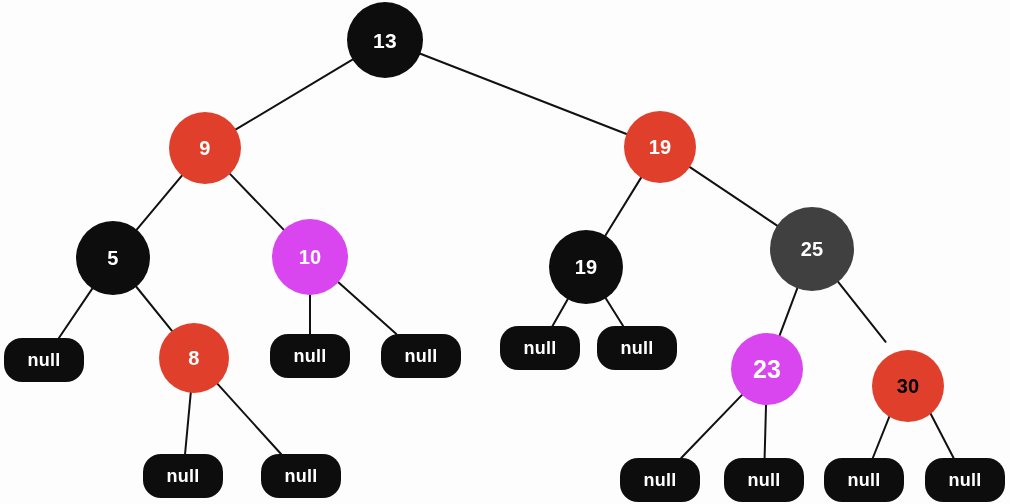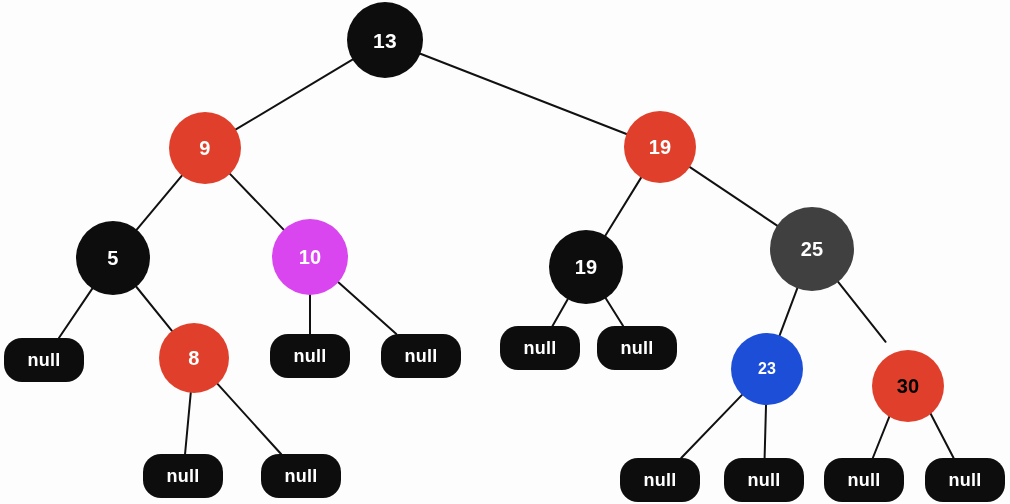--- a/index.html
+++ b/index.html
@@ -97,21 +97,21 @@
       </div>
       <div class="node circle black" style="left: 549px; top: 230px; width: 74px; height: 74px; font-size: 20px; background: rgb(13, 13, 13); color: rgb(255, 255, 255);">
         <span class="node-label">19</span>
       </div>
       <div class="node circle black" style="left: 770px; top: 207px; width: 84px; height: 84px; font-size: 20px; background: #404040; color: rgb(255, 255, 255);">
         <span class="node-label">25</span>
       </div>
       <div class="node circle red" style="left: 159px; top: 323px; width: 70px; height: 70px; font-size: 20px; background: rgb(224, 64, 43); color: rgb(255, 255, 255);">
         <span class="node-label">8</span>
       </div>
-      <div class="node circle red" style="left: 731px; top: 333px; width: 72px; height: 72px; font-size: 16px; background: #1d4ed8; color: rgb(255, 255, 255);">
+      <div class="node circle red" style="left: 731px; top: 333px; width: 72px; height: 72px; font-size: 25px; background: #d946ef; color: rgb(255, 255, 255);">
         <span class="node-label">23</span>
       </div>
       <div class="node circle red" style="left: 872px; top: 350px; width: 72px; height: 72px; font-size: 20px; background: rgb(224, 64, 43); color: #000000;">
         <span class="node-label">30</span>
       </div>
       <div class="node nullbox" style="left: 4px; top: 338px; width: 80px; height: 44px; font-size: 18px; background: rgb(13, 13, 13); color: rgb(255, 255, 255);">
         <span class="node-label">null</span>
       </div>
       <div class="node nullbox" style="left: 270px; top: 334px; width: 80px; height: 44px; font-size: 18px; background: rgb(13, 13, 13); color: rgb(255, 255, 255);">
         <span class="node-label">null</span>

